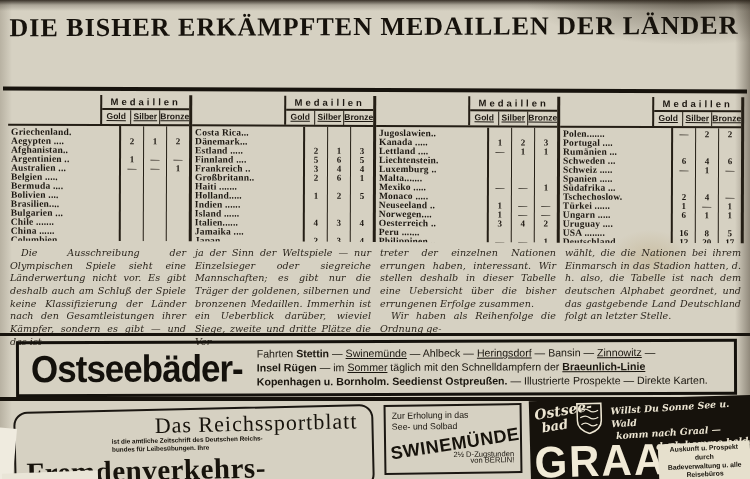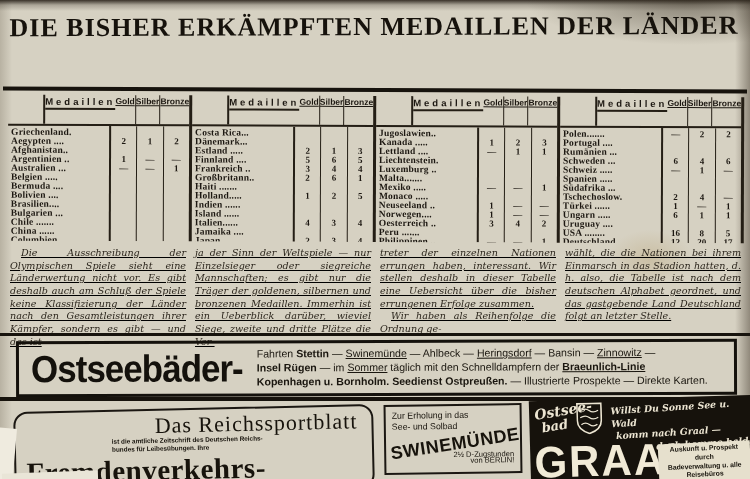--- a/index.html
+++ b/index.html
@@ -24,36 +24,36 @@
   .rule-top{top:88px;height:4px;left:3px;right:3px;transform:rotate(.25deg);}
   .rule-mid{top:333px;height:3px;}
   .rule-bot{top:397px;height:4px;}
 
   
   .table-wrap{position:absolute;top:96px;left:8px;right:6px;height:146px;display:flex;
     transform:rotate(.2deg);color:#1d1812;}
   .group{flex:1;display:flex;flex-direction:column;border-right:3px solid #241e15;min-width:0;}
   .g-head{display:flex;height:29px;border-bottom:2px solid #241e15;}
   .g-spacer{width:92px;}
-  .nums-head{flex:1;border-left:2px solid #241e15;display:flex;flex-direction:row;}
+  .nums-head{flex:1;border-left:2px solid #241e15;display:flex;flex-direction:column;}
   .medaillen{height:13px;border-bottom:2px solid #241e15;text-align:center;
     font:700 9.5px/13px "Liberation Sans",sans-serif;letter-spacing:3px;}
   .subcols{flex:1;display:flex;text-decoration:underline;}
   .subcols span{flex:1;text-align:center;font:700 8.5px/13px "Liberation Sans",sans-serif;}
   .subcols span + span{border-left:1px solid #241e15;}
   .g-body{display:flex;flex:1;overflow:hidden;}
-  .col-country{width:92px;padding:2px 6px 0 3px;}
+  .col-country{width:92px;padding:2px 16px 0 3px;}
   .cname{height:9px;font:700 9.5px/9px "Liberation Serif",serif;letter-spacing:.2px;white-space:nowrap;}
   .nums-body{flex:1;display:flex;border-left:2px solid #241e15;}
   .ncol{flex:1;padding-top:2px;min-width:0;}
   .ncol + .ncol{border-left:1px solid #241e15;}
   .ncell{height:9px;text-align:center;font:700 9px/9px "Liberation Serif",serif;}
 
   
-  .article{position:absolute;top:247px;left:10px;right:9px;height:84px;display:flex;gap:9px;text-decoration:underline;}
+  .article{position:absolute;top:247px;left:10px;right:9px;height:84px;display:flex;gap:9px;}
   .acol{flex:1;font:italic 9.6px/1.32 "DejaVu Serif",serif;text-align:justify;color:#2b251c;min-width:0;}
   .acol p{margin:0;}
   .acol:nth-child(1) p:first-child{text-indent:11px;}
   .acol:nth-child(3) p:nth-child(2){text-indent:11px;}
 
   
   .ostsee-box{position:absolute;top:340px;left:16px;right:13px;height:50px;
     border:3px solid #14110c;display:flex;align-items:center;transform:rotate(-.2deg);}
   .ost-brand{font:900 35px/1 "Liberation Sans",sans-serif;letter-spacing:-1px;
     color:#14110c;padding:0 14px 2px 12px;white-space:nowrap;transform:scaleY(1.08);}

